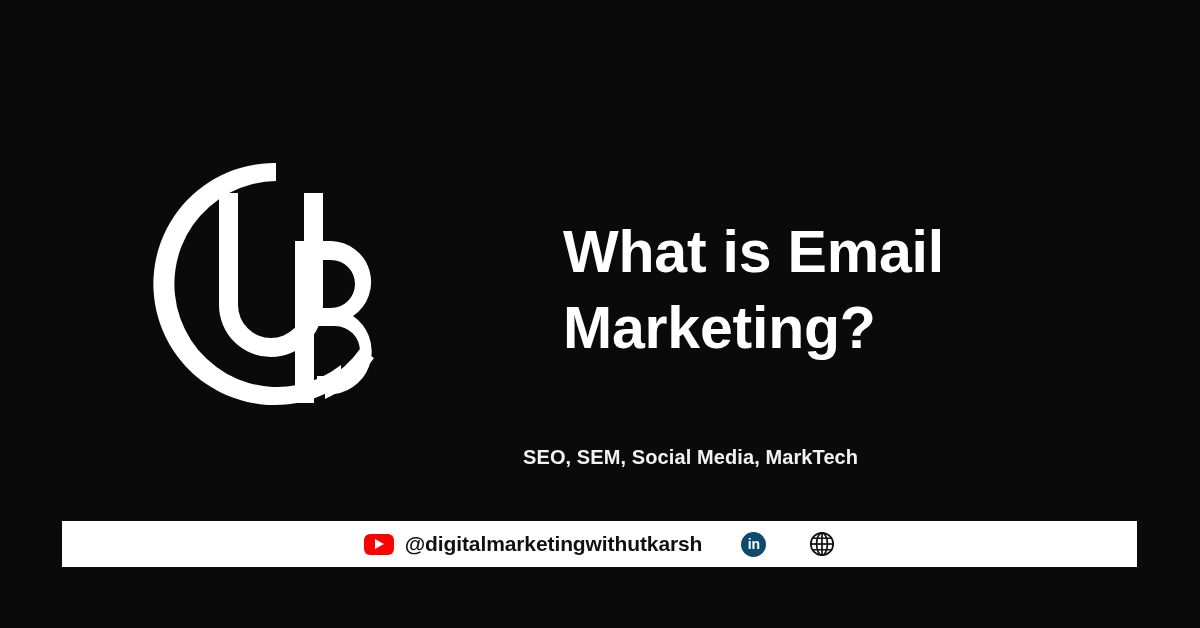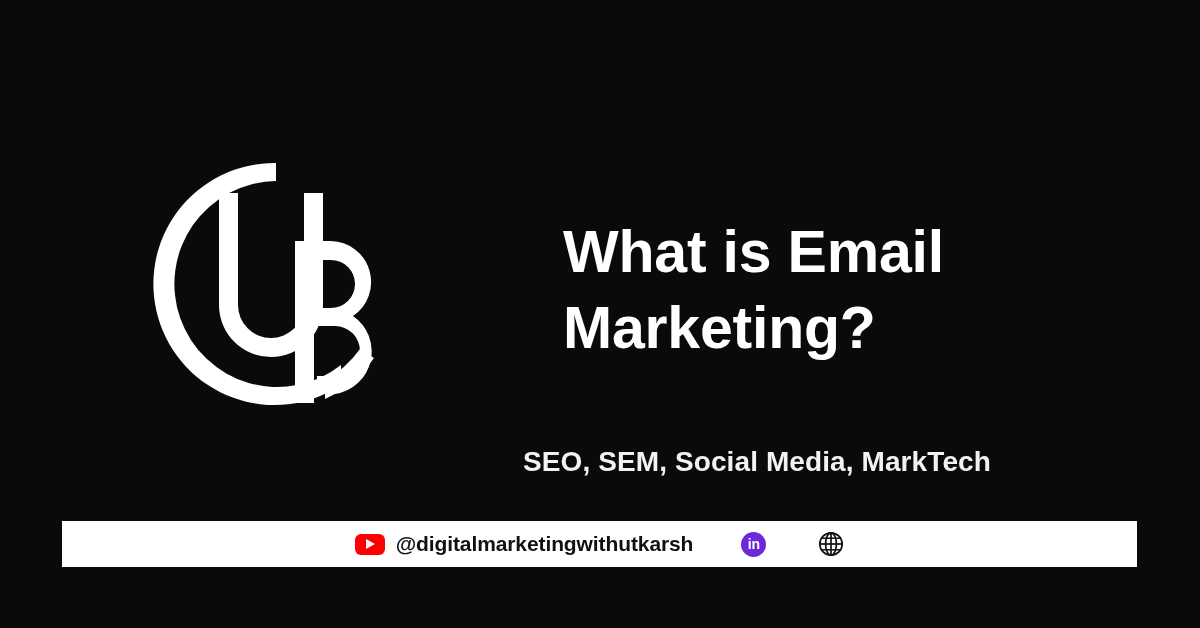--- a/index.html
+++ b/index.html
@@ -50,39 +50,39 @@
     line-height: 76px;
     letter-spacing: -0.2px;
     margin: 0;
     white-space: pre-line;
   }
   .subtitle {
     position: absolute;
     left: 523px;
     top: 446px;
     color: #f2f2f2;
-    font-size: 28px;
+    font-size: 20px;
     font-weight: bold;
     letter-spacing: 0.1px;
     margin: 0;
     white-space: nowrap;
   }
 
   
   .footer-bar {
     position: absolute;
     left: 62px;
     top: 521px;
     width: 1075px;
     height: 46px;
     background: #ffffff;
     display: flex;
     align-items: center;
     justify-content: center;
-    gap: 12px;
+    gap: 3px;
   }
   .footer-item {
     display: flex;
     align-items: center;
     gap: 11px;
     white-space: nowrap;
   }
   .footer-item.yt { margin-right: 36px; }
   .footer-item.li { margin-right: 40px; }
   .footer-label {
@@ -110,21 +110,21 @@
     left: 11px;
     top: 5px;
     border-left: 9px solid #ffffff;
     border-top: 5.5px solid transparent;
     border-bottom: 5.5px solid transparent;
   }
   .li-icon {
     width: 25px;
     height: 25px;
     border-radius: 50%;
-    background: #6d28d9;
+    background: #0c4a6e;
     color: #ffffff;
     font-size: 14px;
     font-weight: bold;
     display: flex;
     align-items: center;
     justify-content: center;
     line-height: 1;
     padding-bottom: 1px;
     box-sizing: border-box;
   }

